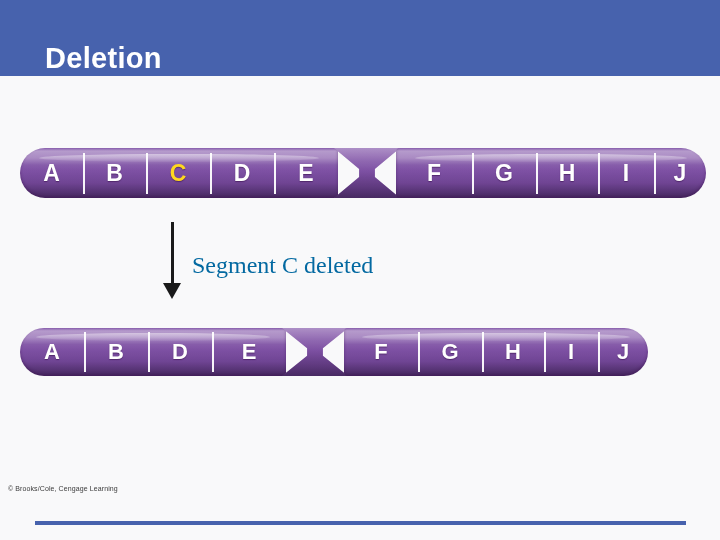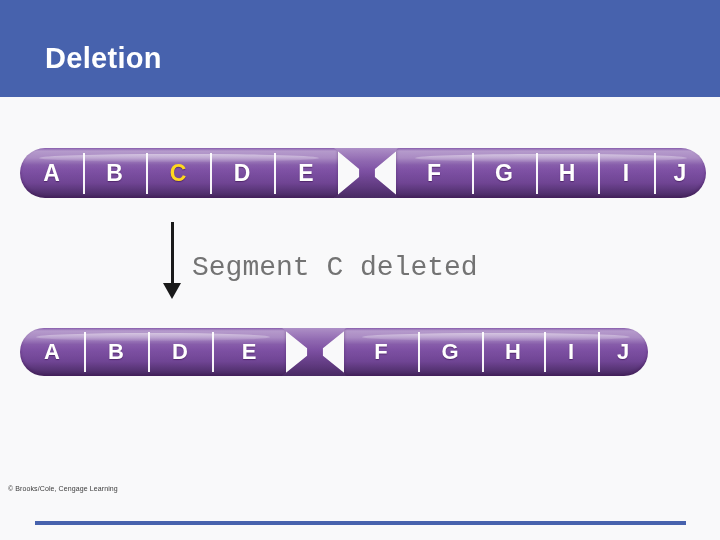--- a/index.html
+++ b/index.html
@@ -7,21 +7,21 @@
     width:720px;height:540px;
     background:#f9f9fa;
     font-family:"Liberation Sans", sans-serif;
     overflow:hidden;
     position:relative;
   }
   #slide{position:absolute;inset:0;background:#f9f9fa;}
 
   
   #header{
-    position:absolute;left:0;top:0;width:720px;height:97px;
+    position:absolute;left:0;top:0;width:720px;height:76px;
     background:#4762ad;
   }
   #title{
     position:absolute;left:45px;top:44px;
     font-size:29px;font-weight:bold;color:#ffffff;
     letter-spacing:0.3px;line-height:1;
   }
 
   
   #figure{
@@ -88,22 +88,22 @@
     position:absolute;width:3px;background:#1a1a1a;
   }
   #arrow-head{
     position:absolute;width:0;height:0;
     border-left:9px solid transparent;
     border-right:9px solid transparent;
     border-top:16px solid #1a1a1a;
   }
   #caption{
     position:absolute;
-    font-family:Liberation Mono, monospace;
-    font-size:28px;color:#737373;white-space:nowrap;
+    font-family:Liberation Serif, serif;
+    font-size:24px;color:#0369a1;white-space:nowrap;
   }
 
   
   #credit{
     position:absolute;left:8px;top:385px;
     font-size:7px;color:#3b3b3b;letter-spacing:.1px;
     font-family:"Liberation Sans", sans-serif;
   }
 
   

